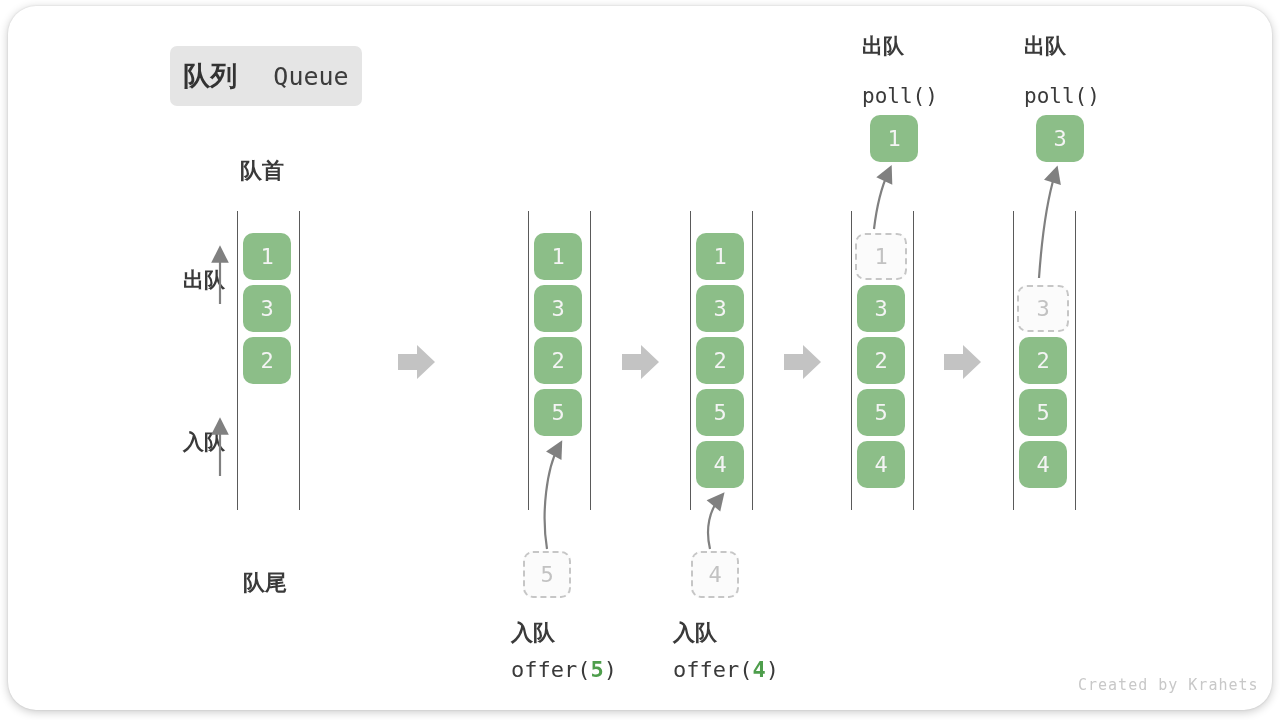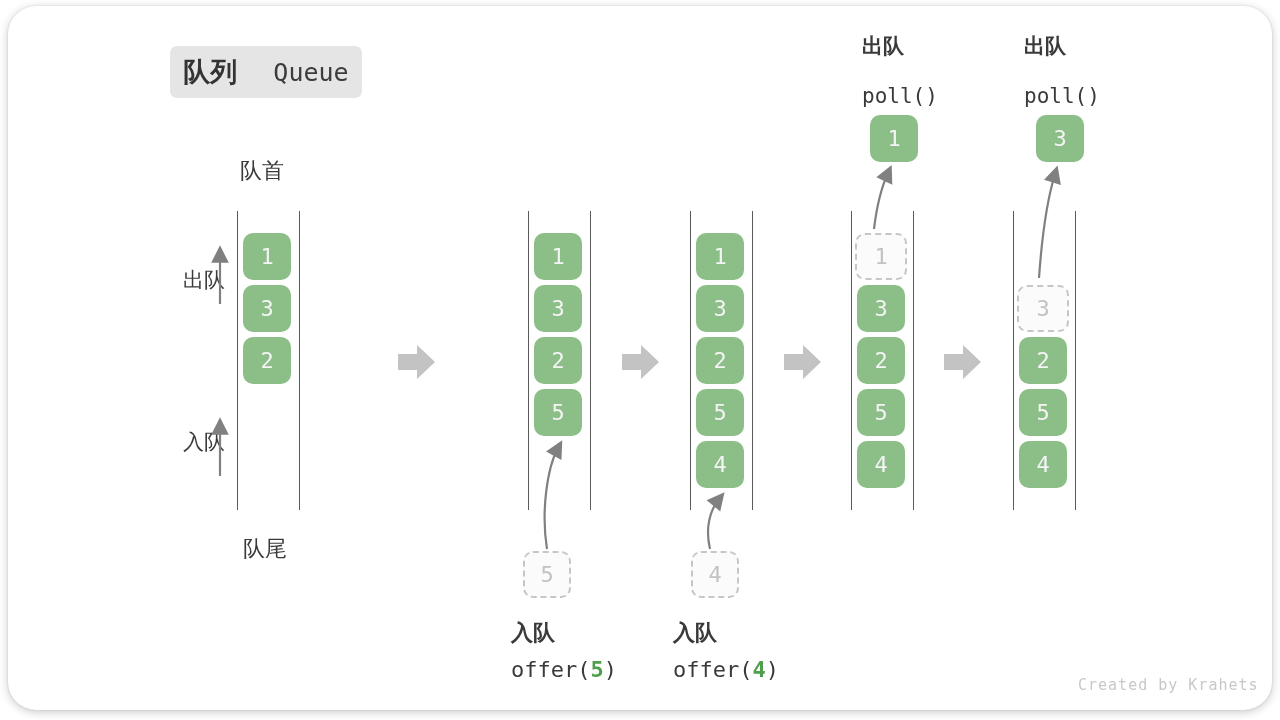--- a/index.html
+++ b/index.html
@@ -3,27 +3,27 @@
 <meta charset="utf-8">
 <style>
   html,body{margin:0;padding:0;background:#ffffff;}
   .canvas{position:relative;width:1280px;height:720px;overflow:hidden;
           font-family:"Liberation Sans","DejaVu Sans",sans-serif;color:#3a3a3a;}
   .card{position:absolute;left:8px;top:6px;width:1264px;height:704px;background:#ffffff;
         border-radius:28px;box-shadow:0 2px 10px rgba(0,0,0,0.22),0 0 2px rgba(0,0,0,0.12);}
   .mono{font-family:"DejaVu Sans Mono","Liberation Mono",monospace;margin-left:24px;}
 
   
-  .title-box{position:absolute;left:170px;top:46px;width:192px;height:52px;background:#e5e5e5;
+  .title-box{position:absolute;left:170px;top:46px;width:192px;height:60px;background:#e5e5e5;
              border-radius:7px;display:flex;align-items:center;justify-content:center;gap:12px;}
   .title-zh{font-size:27px;font-weight:700;color:#333;}
   .title-en{font-size:25px;color:#3c3c3c;}
 
   
-  .lbl{position:absolute;font-size:21px;font-weight:400;color:#3a3a3a;white-space:nowrap;}
+  .lbl{position:absolute;font-size:21px;font-weight:700;color:#3a3a3a;white-space:nowrap;}
 
   
   .qcol{position:absolute;top:211px;width:61px;height:299px;
         border-left:1.5px solid #5a5a5a;border-right:1.5px solid #5a5a5a;}
   .cell{position:absolute;left:5px;width:48px;height:47px;border-radius:10px;
         display:flex;align-items:center;justify-content:center;
         font-family:"DejaVu Sans Mono","Liberation Mono",monospace;font-size:22px;}
   .cell.solid{background:#8cbe88;color:#f4f4f4;}
   .cell.dashed{left:3px;width:52px;background:#fbfbfb;border:2px dashed #c6c6c6;color:#c2c2c2;box-sizing:border-box;}
   .s1{top:22px}.s2{top:74px}.s3{top:126px}.s4{top:178px}.s5{top:230px}
@@ -56,21 +56,21 @@
 
 <div class="canvas">
   <div class="card"></div>
 
   <div class="title-box">
     <span class="title-zh">队列</span>
     <span class="title-en mono">Queue</span>
   </div>
 
   <div class="lbl" style="left:240px;top:156px;font-size:22px;">队首</div>
-  <div class="lbl" style="left:243px;top:534px;font-size:22px;">队尾</div>
+  <div class="lbl" style="left:243px;top:568px;font-size:22px;">队尾</div>
   <div class="lbl" style="left:183px;top:266px;">出队</div>
   <div class="lbl" style="left:183px;top:428px;">入队</div>
 
   <svg class="arrows-overlay" viewBox="0 0 1280 720">
     <defs>
       <marker id="ah" markerWidth="9" markerHeight="9" refX="4.5" refY="4.5" orient="auto">
         <path d="M0.5,0.5 L8.5,4.5 L0.5,8.5 z" fill="#808080"></path>
       </marker>
     </defs>
     <g stroke="#808080" stroke-width="2.2" fill="none">

